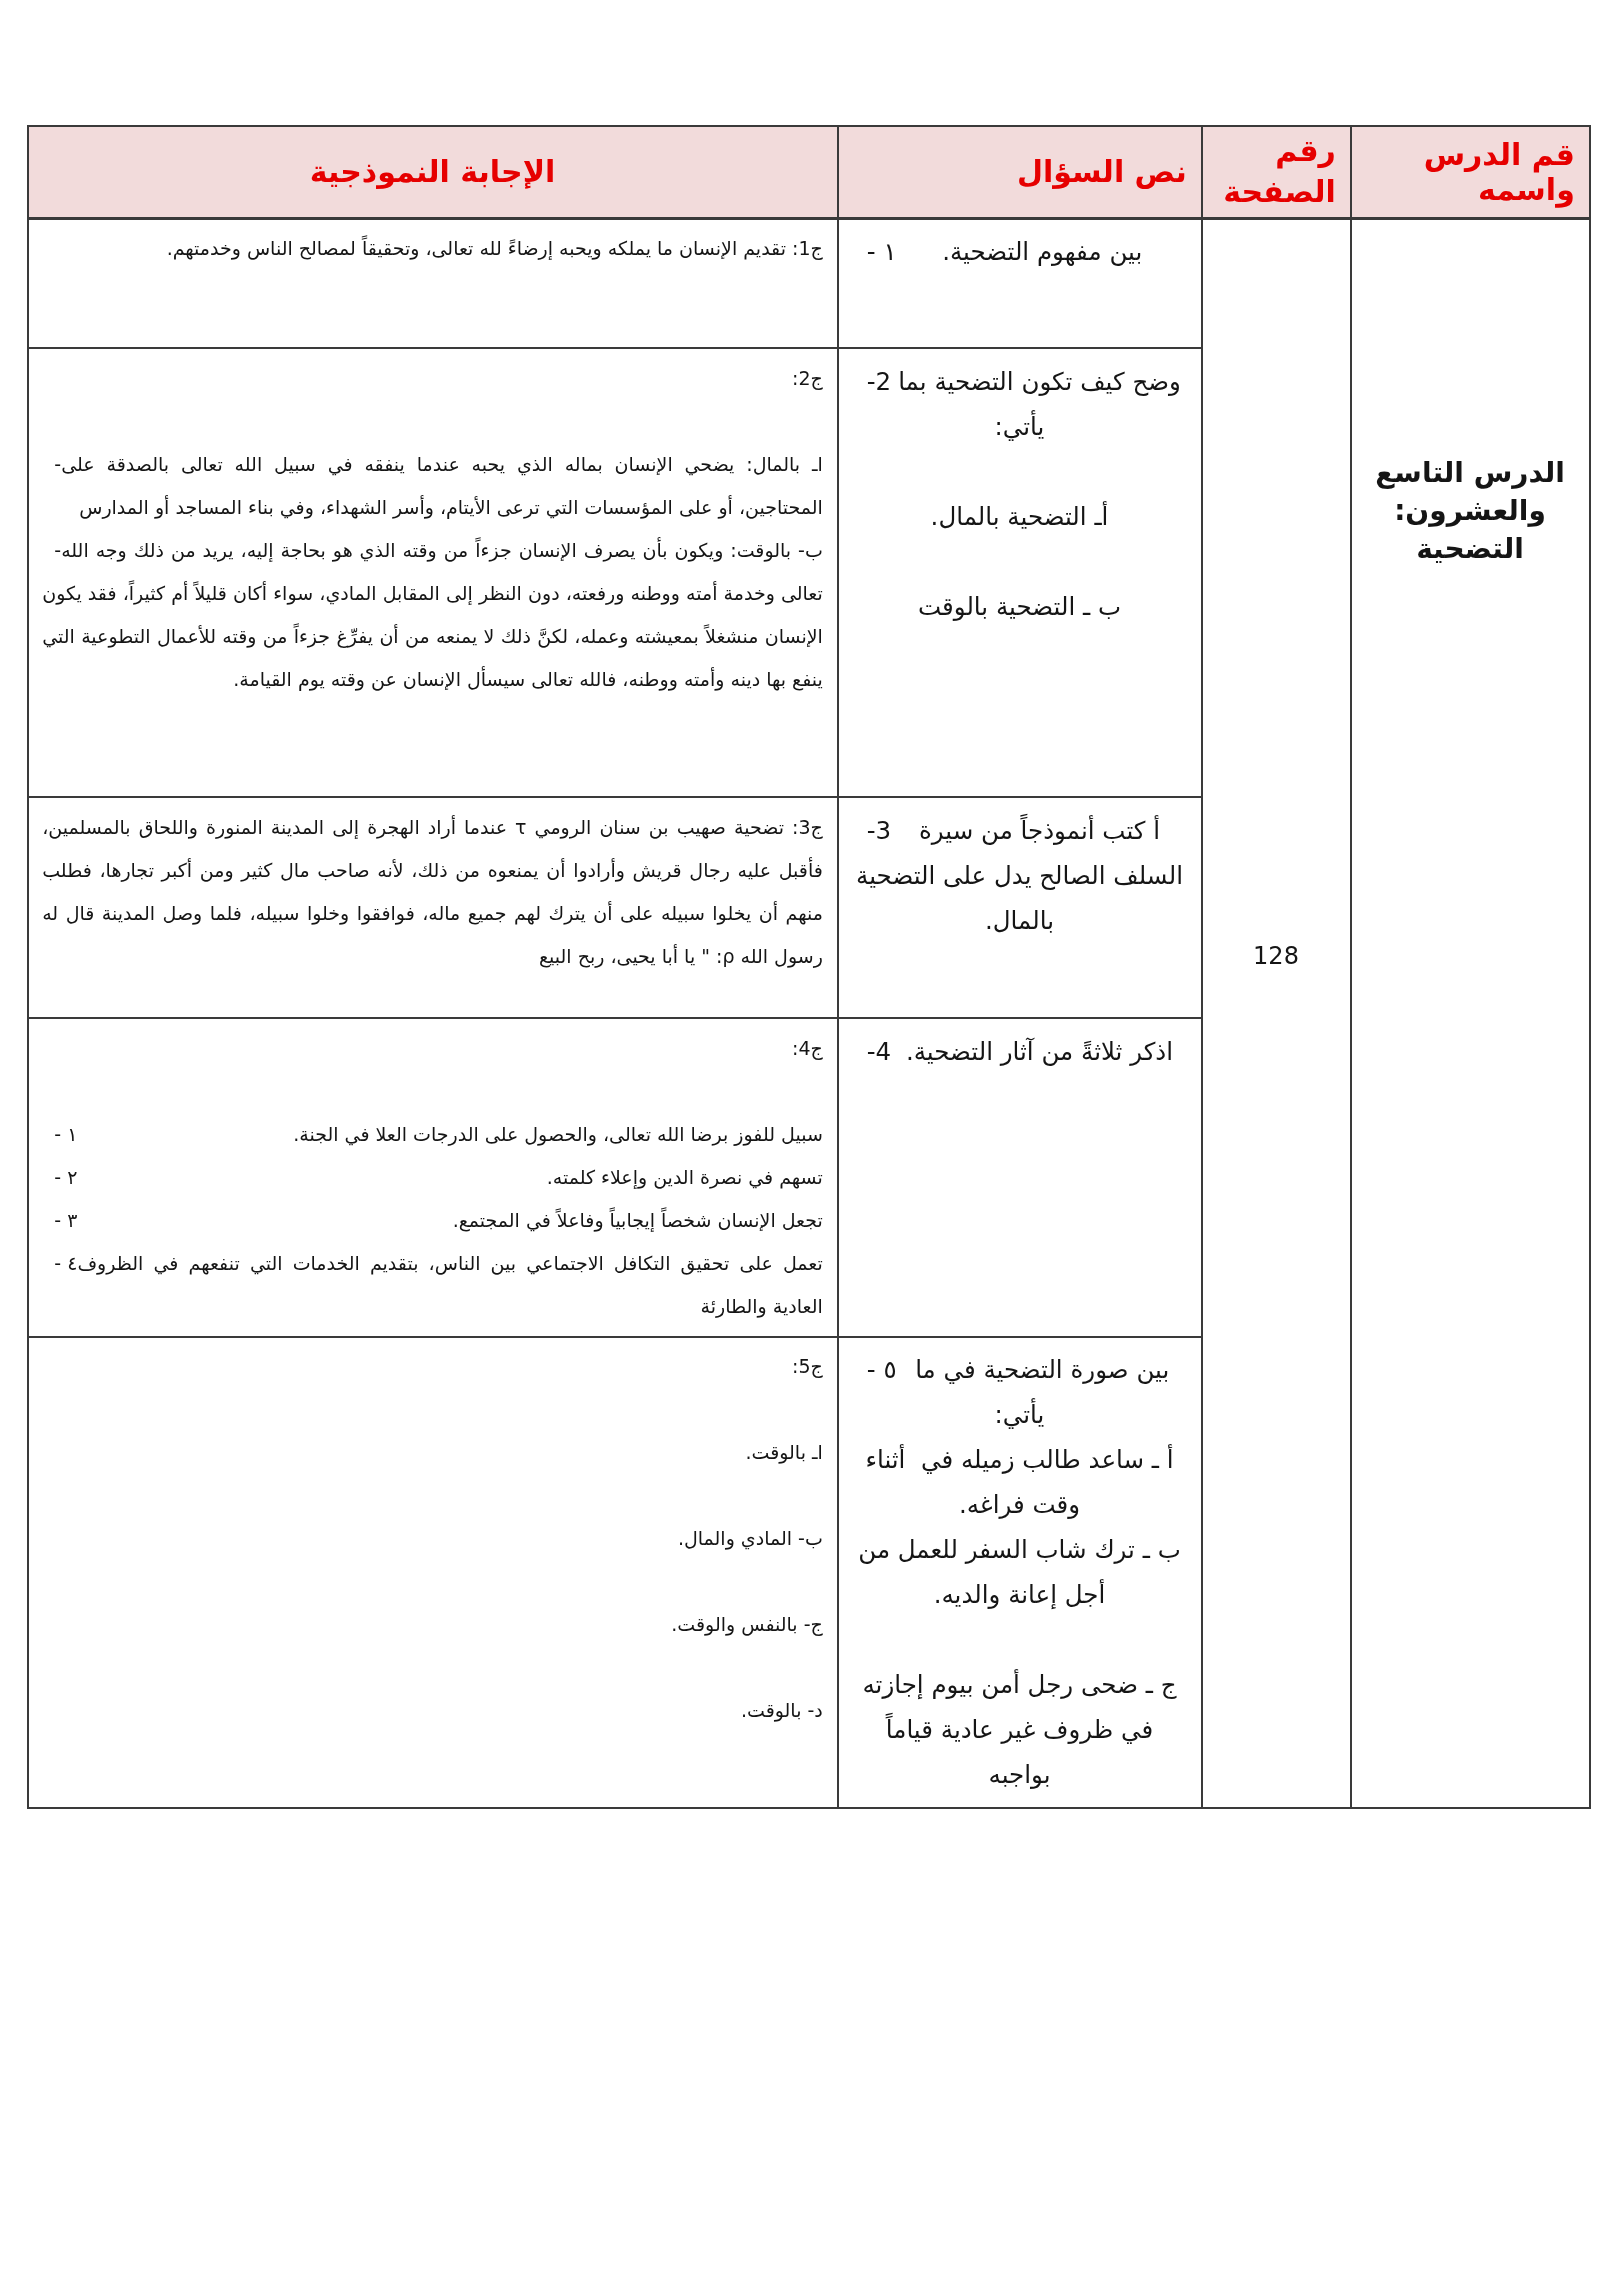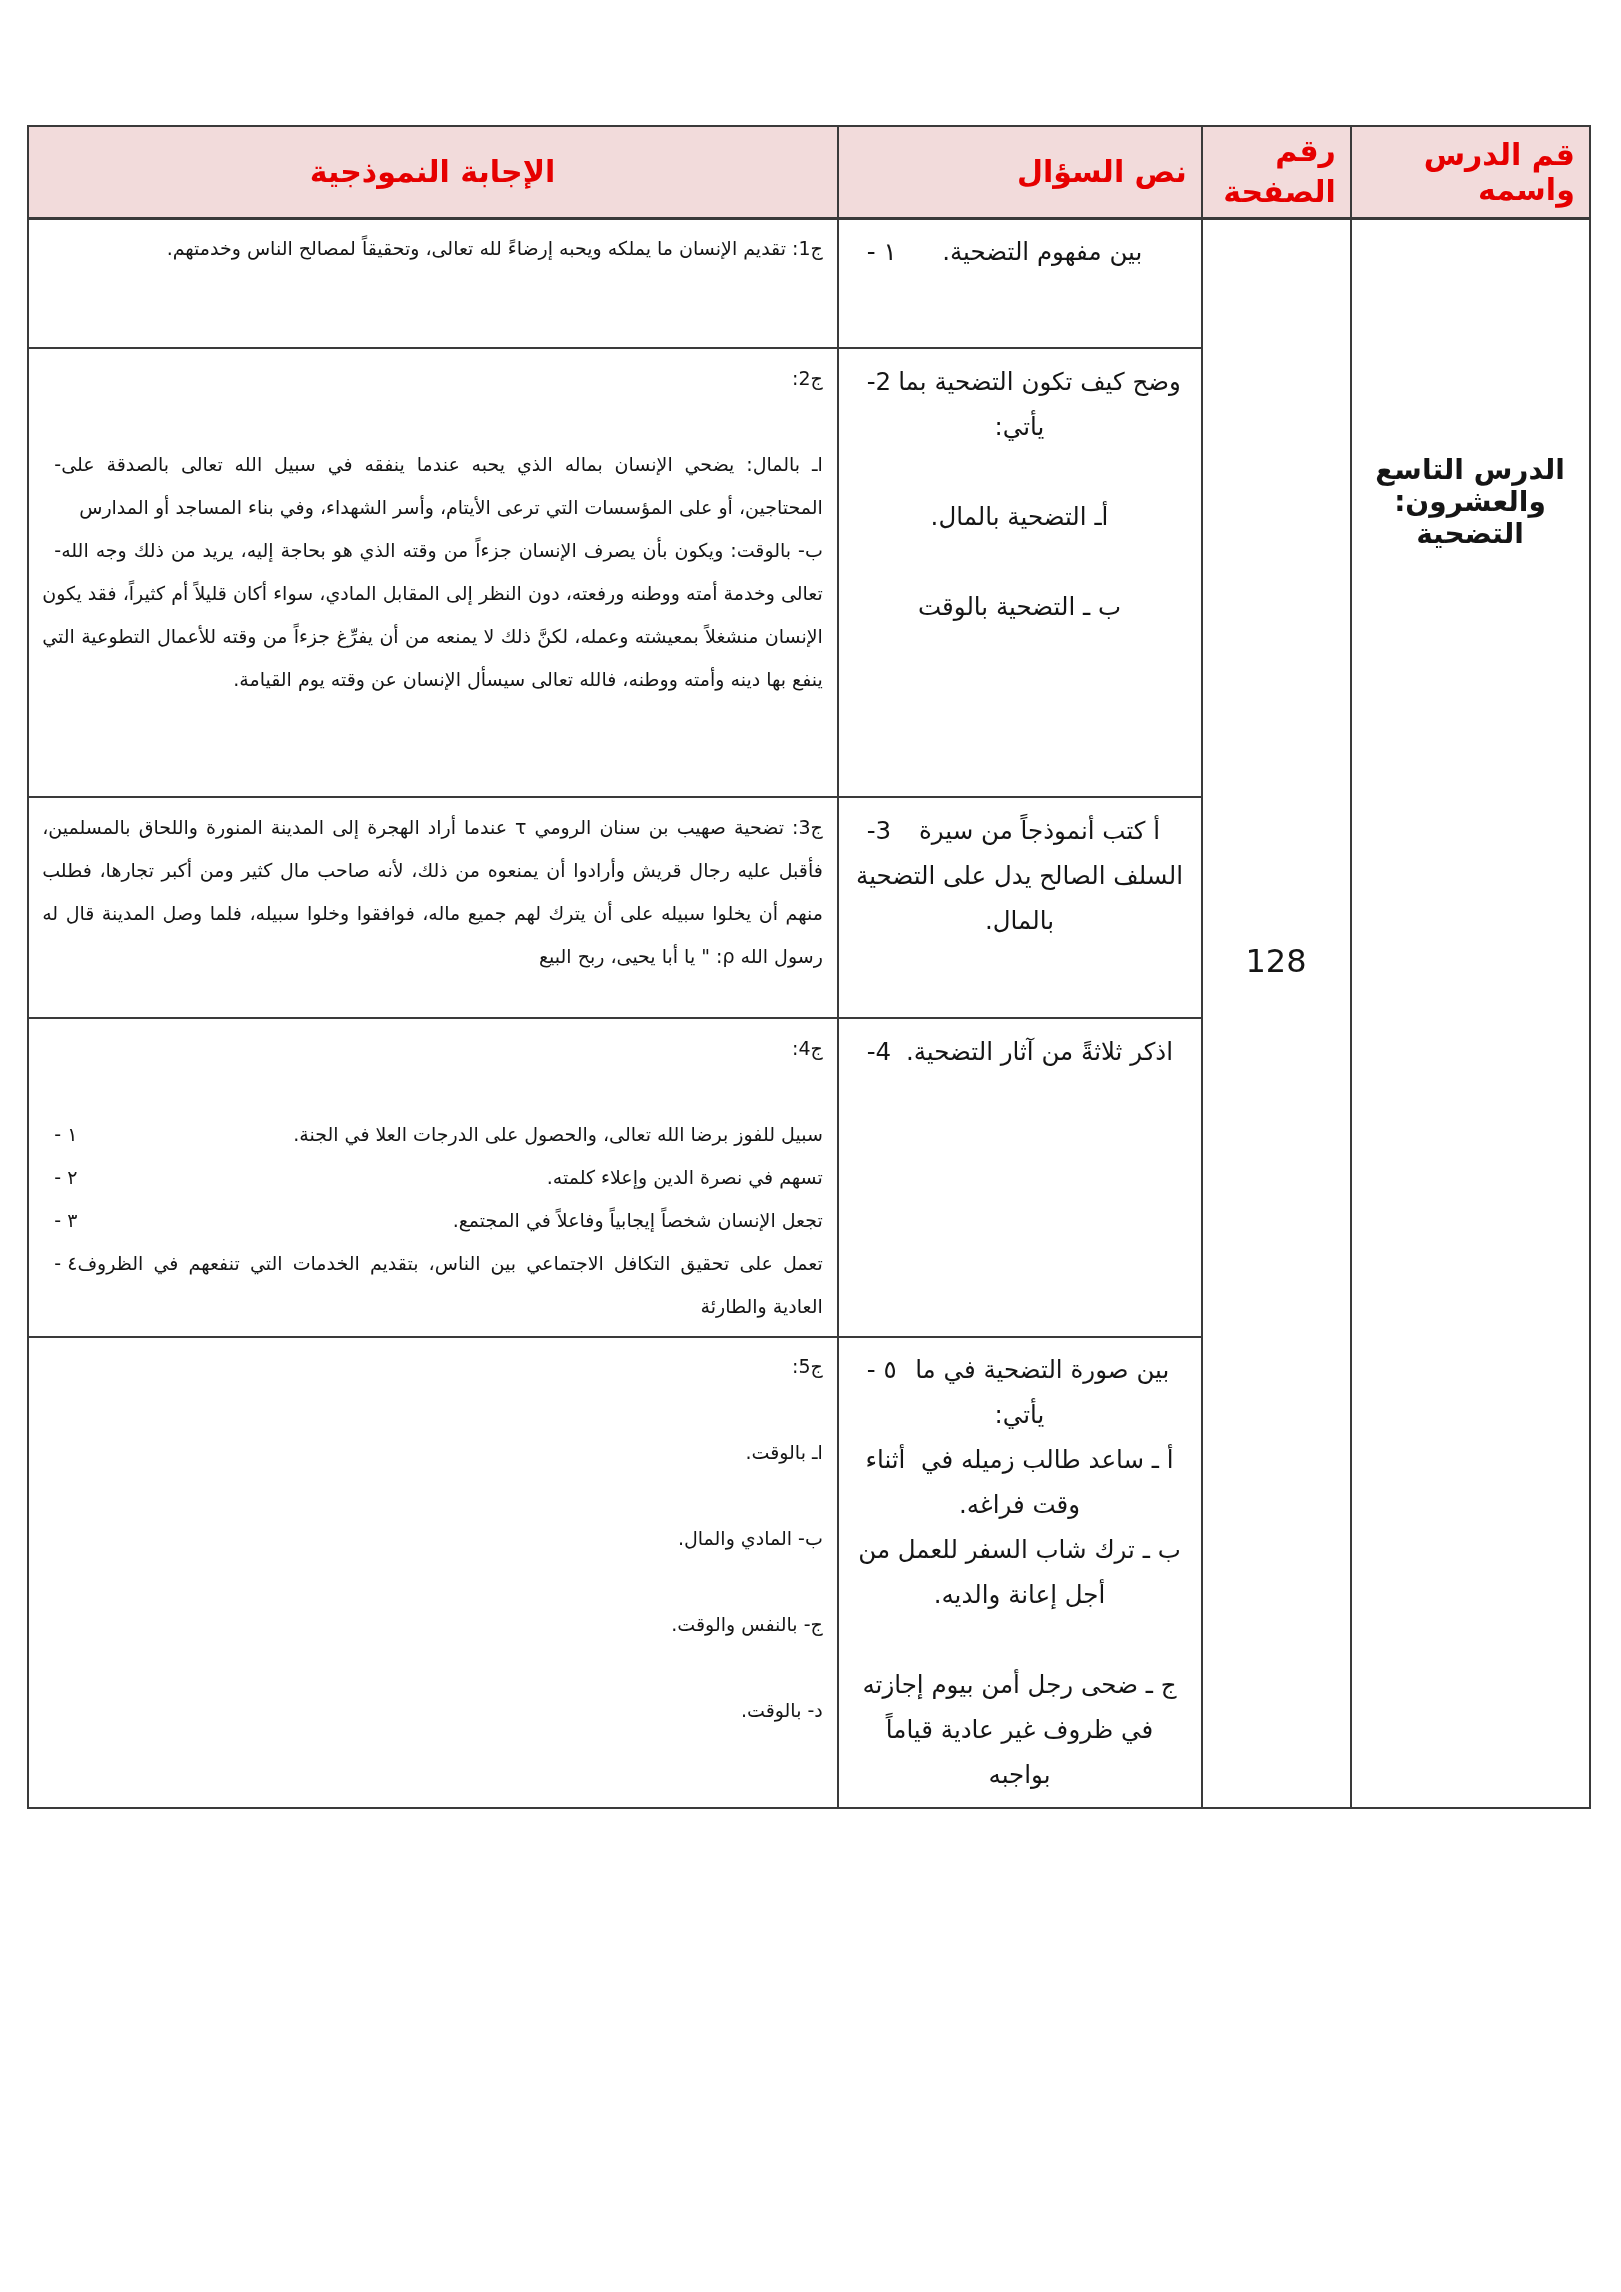--- a/index.html
+++ b/index.html
@@ -39,28 +39,28 @@
     font-size:19px;line-height:43px;
     text-align:justify;
     padding:7.8px 13.7px;
   }
   .para{white-space:pre-wrap;}
   .mk{float:left;white-space:pre;}
   td.lessoncell{text-align:center;}
   .lesson-text{
     margin-top:233px;
     font-weight:bold;
-    font-size:28px;line-height:32px;
+    font-size:28px;line-height:38px;
     text-align:center;
     padding:0 5.9px;
   }
   td.pagecell{text-align:center;}
   .page-num{
     margin-top:721px;
-    font-size:32px;
+    font-size:24px;
     direction:ltr;
   }
   .r1{height:130px;}
   .r2{height:449px;border-radius:27px;}
   .r3{height:221px;}
   .r4{height:244px;}
   .r5{height:448px;}
 </style>
 </head>
 <body>

